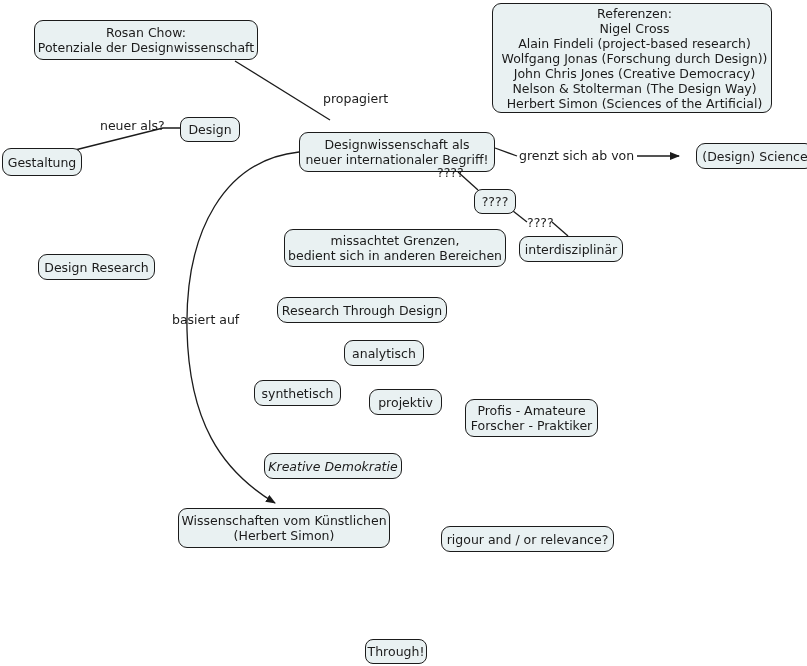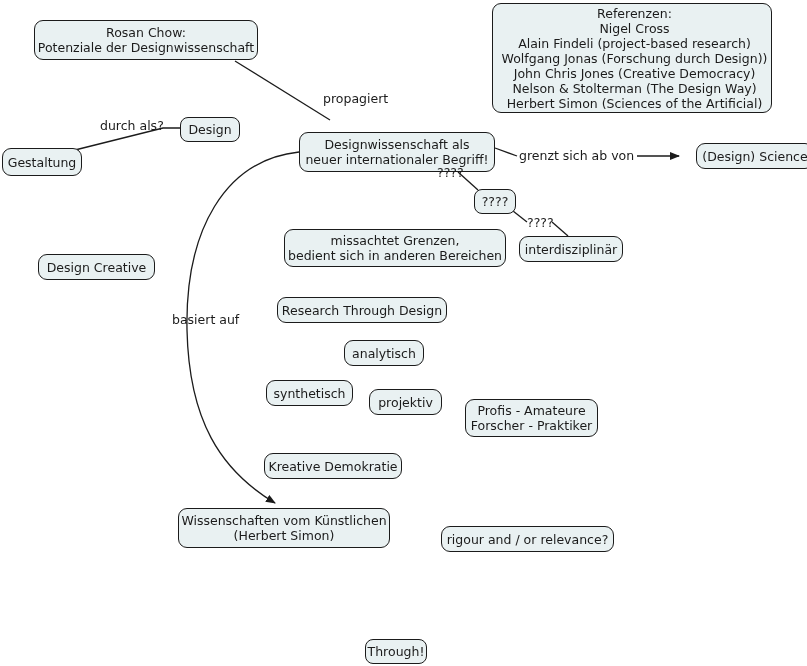--- a/index.html
+++ b/index.html
@@ -96,35 +96,35 @@
 Herbert Simon (Sciences of the Artificial)</div>
       <div class="node" style="left: 2px; top: 148px; width: 80px; height: 28px;">Gestaltung</div>
       <div class="node small" style="left: 180px; top: 117px; width: 60px; height: 25px;">Design</div>
       <div class="node" style="left: 299px; top: 120px; width: 196px; height: 40px; margin-top: 12px;">Designwissenschaft als
 neuer internationaler Begriff!</div>
       <div class="node" style="left: 686px; top: 143px; width: 118px; height: 26px; margin-left: 10px;">(Design) Science</div>
       <div class="node small" style="left: 474px; top: 189px; width: 42px; height: 25px;">????</div>
       <div class="node" style="left: 284px; top: 229px; width: 222px; height: 38px;">missachtet Grenzen,
 bedient sich in anderen Bereichen</div>
       <div class="node" style="left: 519px; top: 236px; width: 104px; height: 26px;">interdisziplinär</div>
-      <div class="node" style="left: 38px; top: 254px; width: 117px; height: 26px;">Design Creative</div>
-      <div class="node" style="left: 277px; top: 297px; width: 170px; height: 26px;">Research Through Design</div>
+      <div class="node" style="left: 38px; top: 254px; width: 117px; height: 26px;">Design Research</div>
+      <div class="node" style="left: 277px; top: 297px; width: 170px; height: 26px; border-radius: 10px;">Research Through Design</div>
       <div class="node" style="left: 344px; top: 340px; width: 80px; height: 26px;">analytisch</div>
-      <div class="node" style="left: 266px; top: 380px; width: 87px; height: 26px;">synthetisch</div>
+      <div class="node" style="left: 254px; top: 380px; width: 87px; height: 26px;">synthetisch</div>
       <div class="node" style="left: 369px; top: 389px; width: 73px; height: 26px;">projektiv</div>
       <div class="node" style="left: 465px; top: 399px; width: 133px; height: 38px;">Profis - Amateure
 Forscher - Praktiker</div>
-      <div class="node" style="left: 264px; top: 453px; width: 138px; height: 26px;">Kreative Demokratie</div>
+      <div class="node" style="left: 264px; top: 453px; width: 138px; height: 26px; font-style: italic;">Kreative Demokratie</div>
       <div class="node" style="left: 178px; top: 508px; width: 212px; height: 40px;">Wissenschaften vom Künstlichen
 (Herbert Simon)</div>
       <div class="node" style="left: 441px; top: 526px; width: 173px; height: 26px;">rigour and / or relevance?</div>
       <div class="node small" style="left: 365px; top: 639px; width: 62px; height: 25px;">Through!</div>
     </div>
   <div id="labels-layer">
       <div class="edge-label" style="left: 275px; top: 92px; margin-left: 48px;">propagiert</div>
-      <div class="edge-label" style="left: 100px; top: 119px;">durch als?</div>
+      <div class="edge-label" style="left: 100px; top: 119px;">neuer als?</div>
       <div class="edge-label" style="left: 519px; top: 149px;">grenzt sich ab von</div>
       <div class="edge-label" style="left: 437px; top: 166px;">????</div>
       <div class="edge-label" style="left: 527px; top: 216px;">????</div>
       <div class="edge-label" style="left: 172px; top: 313px;">basiert auf</div>
     </div>
 
 </div>
 
 </body></html>

